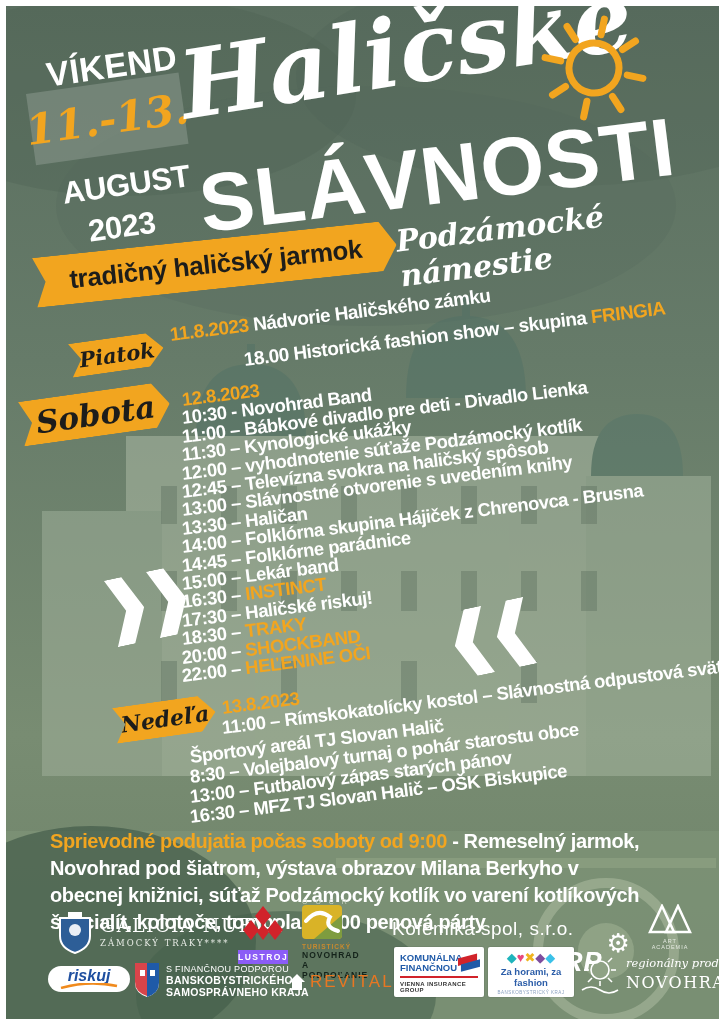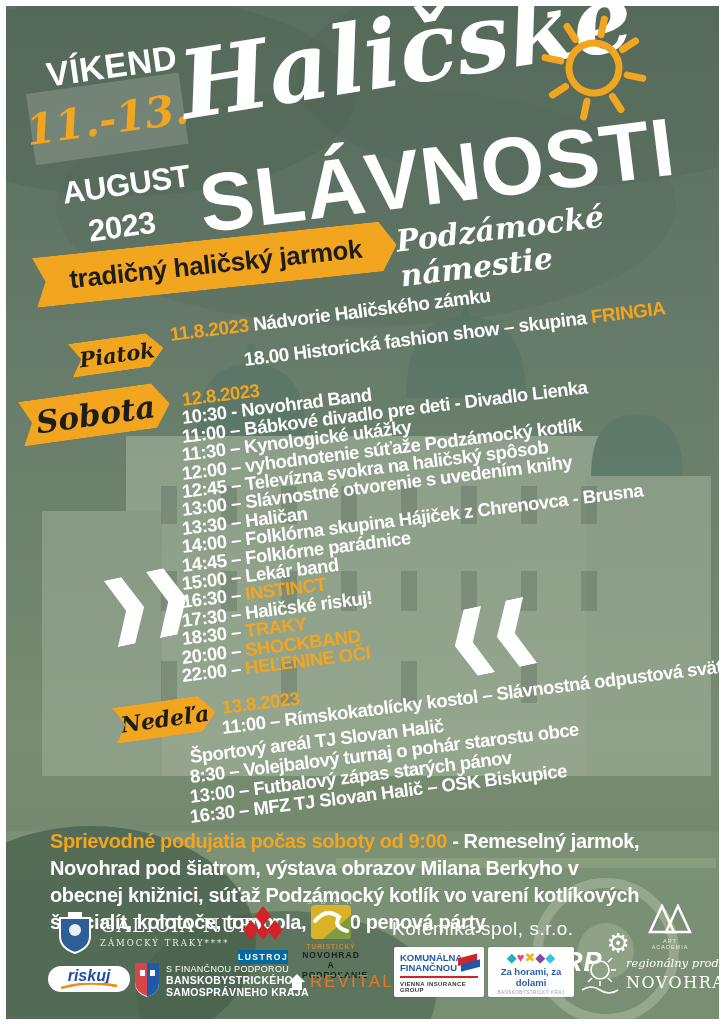--- a/index.html
+++ b/index.html
@@ -194,23 +194,23 @@
   </div>
   <div class="abs" style="left:232px;top:900px;width:50px;text-align:center;">
     <svg width="44" height="40" viewBox="0 0 44 40">
       <g fill="#d1232a">
         <polygon points="22,0 30,10 22,20 14,10"></polygon>
         <polygon points="10,14 18,24 10,34 2,24"></polygon>
         <polygon points="34,14 42,24 34,34 26,24"></polygon>
         <polygon points="22,18 28,26 22,34 16,26"></polygon>
       </g>
     </svg>
-    <div style="background:#0369a1;color:#fff;font-size:8.5px;font-weight:700;letter-spacing:1.5px;padding:2px 0;">LUSTROJ</div>
-  </div>
-  <div class="abs" style="left:296px;top:892px;width:58px;text-align:center;">
+    <div style="background:#8b5cf6;color:#fff;font-size:8.5px;font-weight:700;letter-spacing:1.5px;padding:2px 0;">LUSTROJ</div>
+  </div>
+  <div class="abs" style="left:296px;top:892px;width:58px;text-align:left;">
     <div style="font-size:7px;color:#cdd6c8;letter-spacing:3px;">O O C R</div>
     <svg width="40" height="34" viewBox="0 0 40 34">
       <path d="M4 0 h32 a4 4 0 0 1 4 4 v26 a4 4 0 0 1 -4 4 h-32 a4 4 0 0 1 -4 -4 v-26 a4 4 0 0 1 4 -4 z" fill="#d9b327"></path>
       <path d="M40 10 v20 a4 4 0 0 1 -4 4 h-24 z" fill="#7e9c3f"></path>
       <path d="M4 16 q12 -14 24 -4 q-6 10 8 14" fill="none" stroke="#fff" stroke-width="4" stroke-linecap="round"></path>
     </svg>
     <div style="font-size:6.5px;font-weight:700;color:#c98a2e;letter-spacing:1px;">TURISTICKÝ</div>
     <div style="font-size:8.5px;font-weight:700;color:#15241b;letter-spacing:1px;">NOVOHRAD A</div>
     <div style="font-size:8.5px;font-weight:700;color:#15241b;letter-spacing:1px;">PODPOĽANIE</div>
   </div>
@@ -260,21 +260,21 @@
       <path d="M0 7 L26 0 L26 10 L0 17 Z" fill="#d1232a"></path>
       <path d="M4 15 L30 8 L30 18 L4 25 Z" fill="#1f5aa8"></path>
     </svg>
     <div style="position:absolute;left:6px;top:29px;width:78px;border-top:2px solid #d1232a;"></div>
     <div style="position:absolute;left:6px;top:34px;font-size:6px;font-weight:700;color:#333;letter-spacing:.4px;">VIENNA INSURANCE GROUP</div>
   </div>
   <div class="card" style="left:482px;top:941px;width:86px;height:50px;text-align:center;">
     <div style="margin-top:4px;font-size:13px;line-height:13px;">
       <span style="color:#1fb4bc;">◆</span><span style="color:#e8487c;">♥</span><span style="color:#f0b41e;">✖</span><span style="color:#7e4e9e;">◆</span><span style="color:#3bc1e8;">◆</span>
     </div>
-    <div style="color:#2b5da8;font-weight:700;font-size:9.5px;margin-top:2px;">Za horami, za dolami</div>
+    <div style="color:#2b5da8;font-weight:700;font-size:9.5px;margin-top:2px;">Za horami, za fashion</div>
     <div style="color:#8aa0c0;font-size:4.5px;letter-spacing:.5px;margin-top:2px;">BANSKOBYSTRICKÝ KRAJ</div>
   </div>
   <svg class="abs" style="left:572px;top:944px;" width="44" height="46" viewBox="0 0 44 46">
     <g stroke="#fff" fill="none" stroke-width="1.6">
       <circle cx="22" cy="20" r="9"></circle>
       <g>
         <line x1="22" y1="4" x2="22" y2="9"></line>
             <line x1="22" y1="31" x2="22" y2="36"></line>
         <line x1="6" y1="20" x2="11" y2="20"></line>
             <line x1="33" y1="20" x2="38" y2="20"></line>

